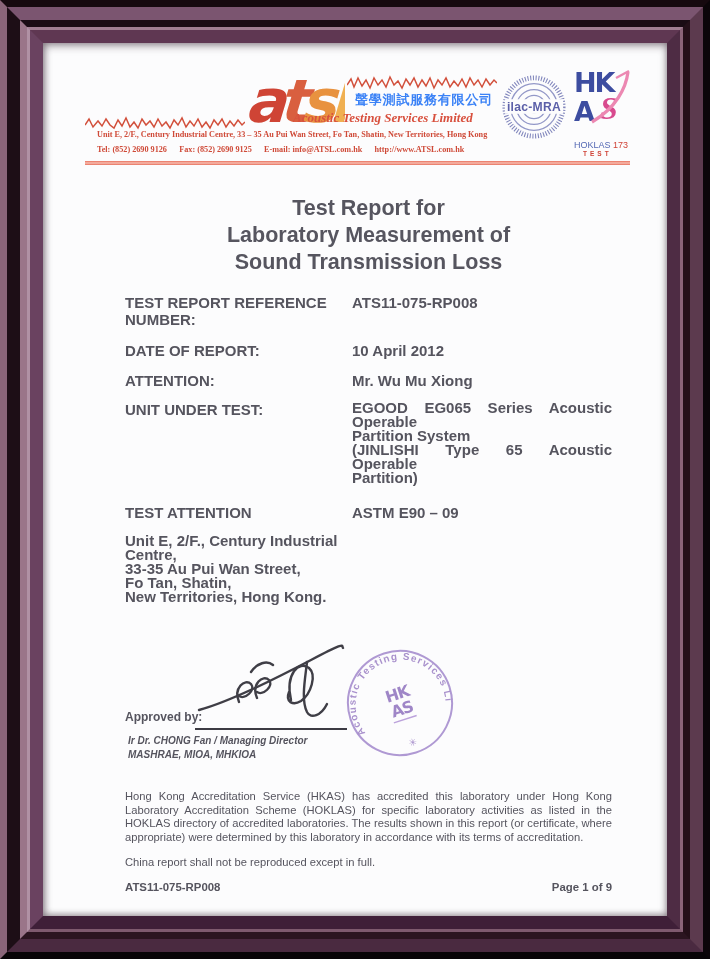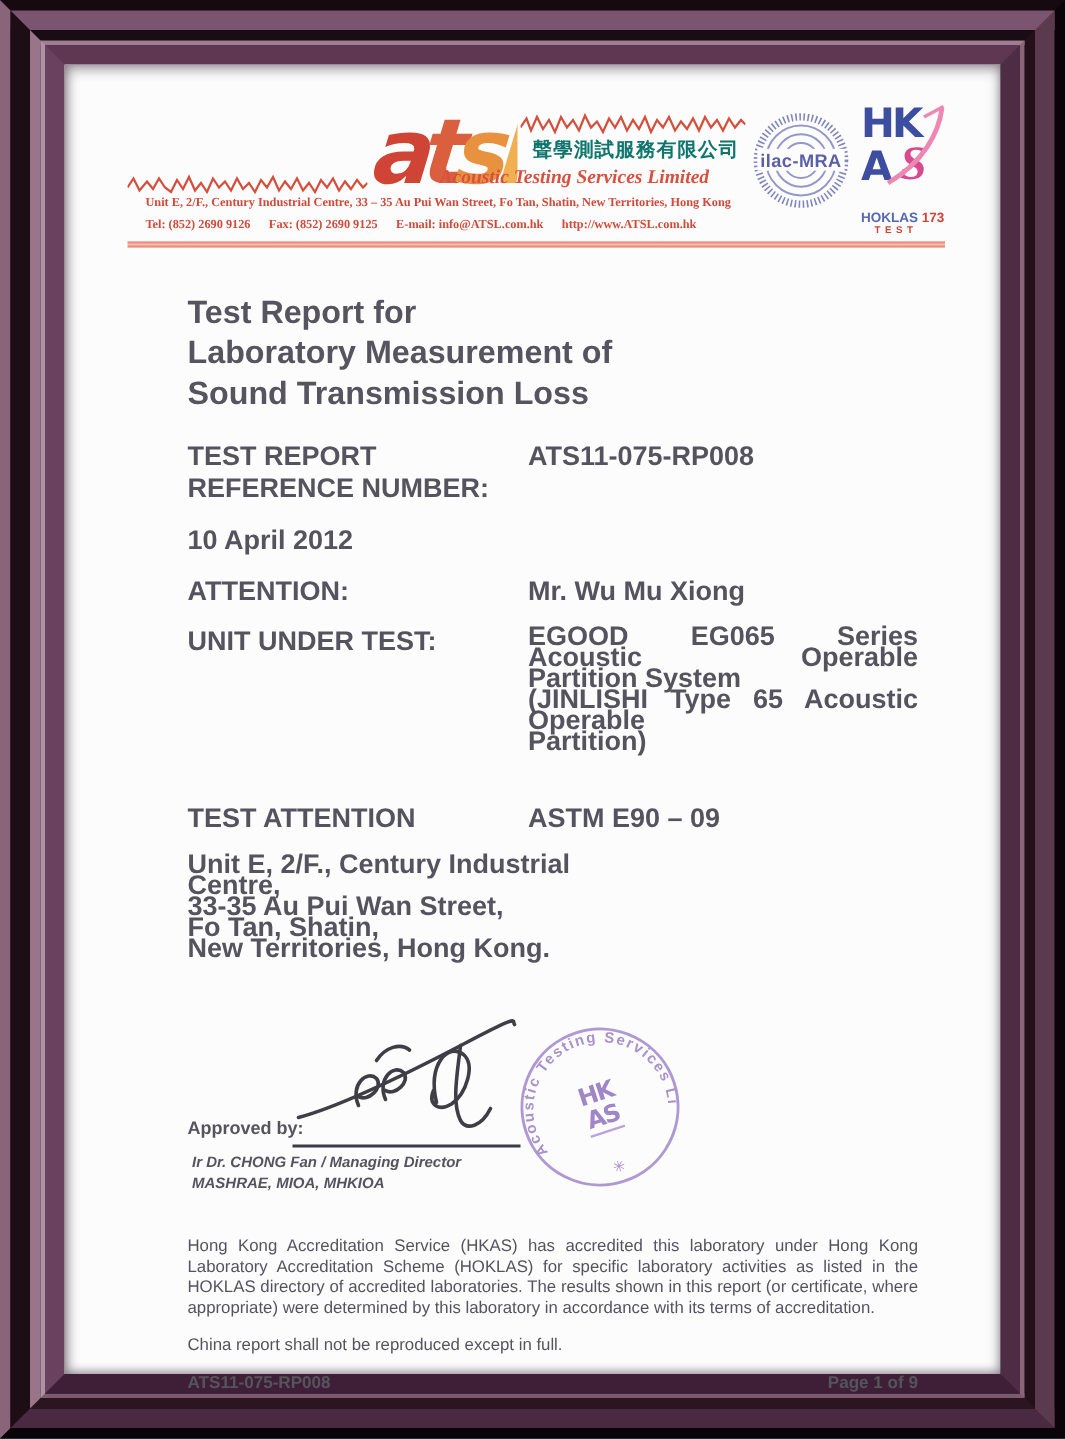--- a/index.html
+++ b/index.html
@@ -10,45 +10,45 @@
   .f3{position:absolute;inset:20px;border:7px solid;border-color:#1a0c14 #241019 #2b1520 #9a7589;}
   .f4{position:absolute;inset:27px;border:3px solid;border-color:#a07e92 #8a6478 #7e5a6e #b091a4;}
   .f5{position:absolute;inset:30px;border:13px solid;border-color:#5f3752 #4e2c44 #3f1f38 #6a4260;}
   .paper{position:absolute;inset:43px;background:#fcfcfd;box-shadow:inset 0 3px 9px rgba(40,20,35,.38), inset 0 -2px 6px rgba(40,20,35,.28), inset 3px 0 7px rgba(40,20,35,.18);}
 
   
   header{position:relative;margin:27px 37px 0 42px;height:96px;}
   .wave-left{position:absolute;left:0;top:46px;}
   .wave-right{position:absolute;left:262px;top:5px;}
   .atsl{position:absolute;left:156px;top:0;}
-  .cn-name{position:absolute;left:270px;top:21px;font-weight:700;font-size:13px;letter-spacing:.8px;color:#0f766e;white-space:nowrap;}
+  .cn-name{position:absolute;left:270px;top:21px;font-weight:700;font-size:13px;letter-spacing:.8px;color:#3b82f6;white-space:nowrap;}
   .en-name{position:absolute;left:208px;top:40px;font-family:"Liberation Serif",serif;font-style:italic;font-weight:700;font-size:13px;color:#d8503e;white-space:nowrap;}
   .addr{position:absolute;left:12px;top:57px;font-family:"Liberation Serif",serif;font-weight:700;font-size:8.2px;line-height:15px;color:#cf4a38;white-space:pre;}
   .red-rule{position:absolute;left:0;top:91px;width:100%;height:4px;background:linear-gradient(180deg,#e8705c 0%,#f7beb2 50%,#e8705c 100%);}
   .ilac{position:absolute;left:416px;top:4px;}
   .hkas{position:absolute;left:489px;top:-2px;width:62px;}
   .hkas-letters{position:relative;height:64px;}
   .hkas-blue{font-family:"DejaVu Sans",sans-serif;font-weight:800;font-size:27px;line-height:29px;letter-spacing:-2px;color:#3d4da0;}
   .hkas-s{position:absolute;left:26px;top:22px;font-family:"Liberation Serif",serif;font-style:italic;font-weight:700;font-size:32px;color:#d84a8e;}
   .hkas-swoosh{position:absolute;left:0;top:0;}
-  .hoklas-line{margin-top:8px;font-size:9px;font-weight:700;color:#5468b4;white-space:nowrap;}
+  .hoklas-line{margin-top:8px;font-size:9px;font-weight:400;color:#5468b4;white-space:nowrap;}
   .hoklas-num{color:#d04438;}
   .hoklas-test{font-size:6.5px;font-weight:700;letter-spacing:3px;color:#d04438;margin-left:9px;}
 
   
   main{margin:29px 55px 0 82px;color:#55545e;}
-  h1{margin:0 0 18px 0;font-size:21.5px;line-height:27px;font-weight:700;color:#56555f;}
-  .frow{display:flex;font-size:18px;font-weight:700;color:#55545e;}
+  h1{margin:0 0 18px 0;font-size:21.5px;line-height:27px;font-weight:700;color:#56555f;text-align:center;}
+  .frow{display:flex;font-size:15px;font-weight:700;color:#55545e;}
   .flabel{width:227px;flex:none;}
   .fvalue{width:260px;}
   .lines{line-height:14px;}
   .sub{margin-top:12px;line-height:14px;}
   .just{text-align:justify;text-align-last:justify;}
   .mb14{margin-bottom:14px;} .mb13{margin-bottom:13px;} .mb12{margin-bottom:12px;}
-  .mb6{margin-bottom:6px;} .mb26{margin-bottom:34px;}
+  .mb6{margin-bottom:6px;} .mb26{margin-bottom:19px;}
 
   
   .approval{position:relative;margin-top:40px;height:132px;}
   .approved-label{position:absolute;left:0;top:66px;font-size:12px;font-weight:700;}
   .sigblock{position:absolute;left:70px;top:0;width:152px;height:84px;border-bottom:2px solid #3c3b43;}
   .names{position:absolute;left:3px;top:90px;font-size:10px;font-weight:700;line-height:13.5px;white-space:nowrap;font-style:italic;}
   .stamp{position:absolute;left:219px;top:3px;}
 
   
   .accreditation{margin-top:14px;font-size:11.2px;line-height:13.6px;text-align:justify;color:#55545e;}
@@ -120,20 +120,21 @@
         <div>Laboratory Measurement of</div>
         <div>Sound Transmission Loss</div>
       </h1>
 
       <div class="frow mb14">
         <div class="flabel">TEST REPORT REFERENCE NUMBER:</div>
         <div class="fvalue">ATS11-075-RP008</div>
       </div>
 
       <div class="frow mb13">
+        <div class="flabel">DATE OF REPORT:</div>
         <div class="fvalue">10 April 2012</div>
       </div>
 
 
       <div class="frow mb12">
         <div class="flabel">ATTENTION:</div>
         <div class="fvalue">Mr. Wu Mu Xiong</div>
       </div>
 
       <div class="frow mb26">

